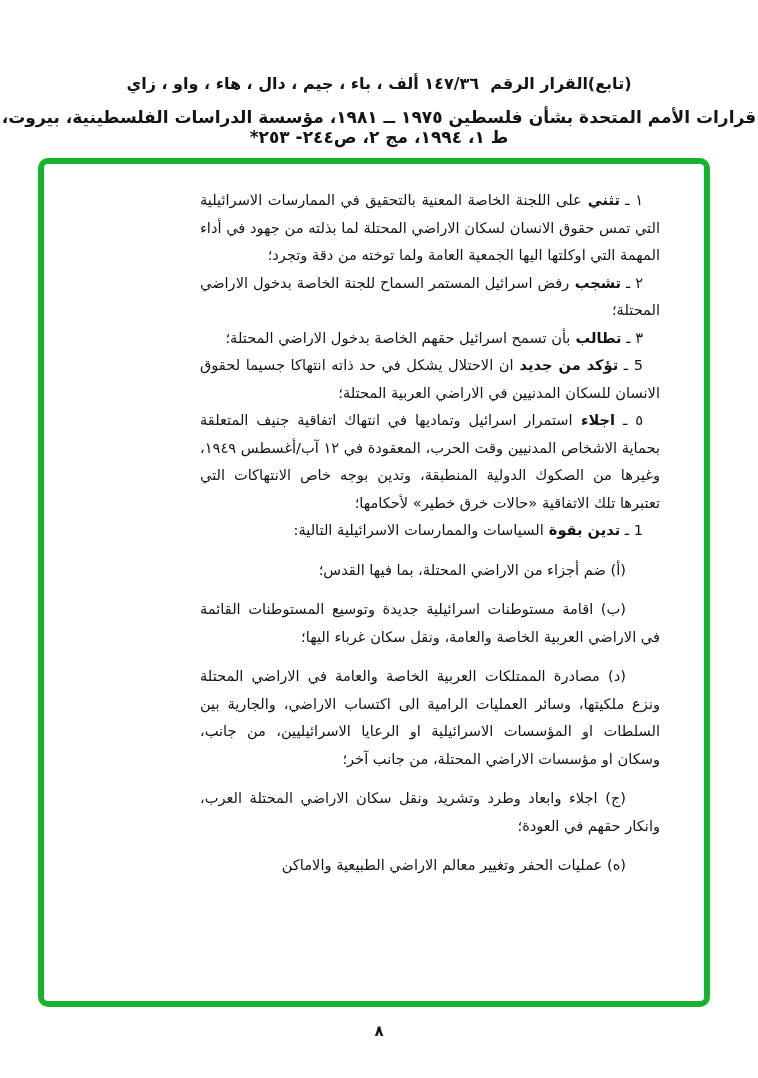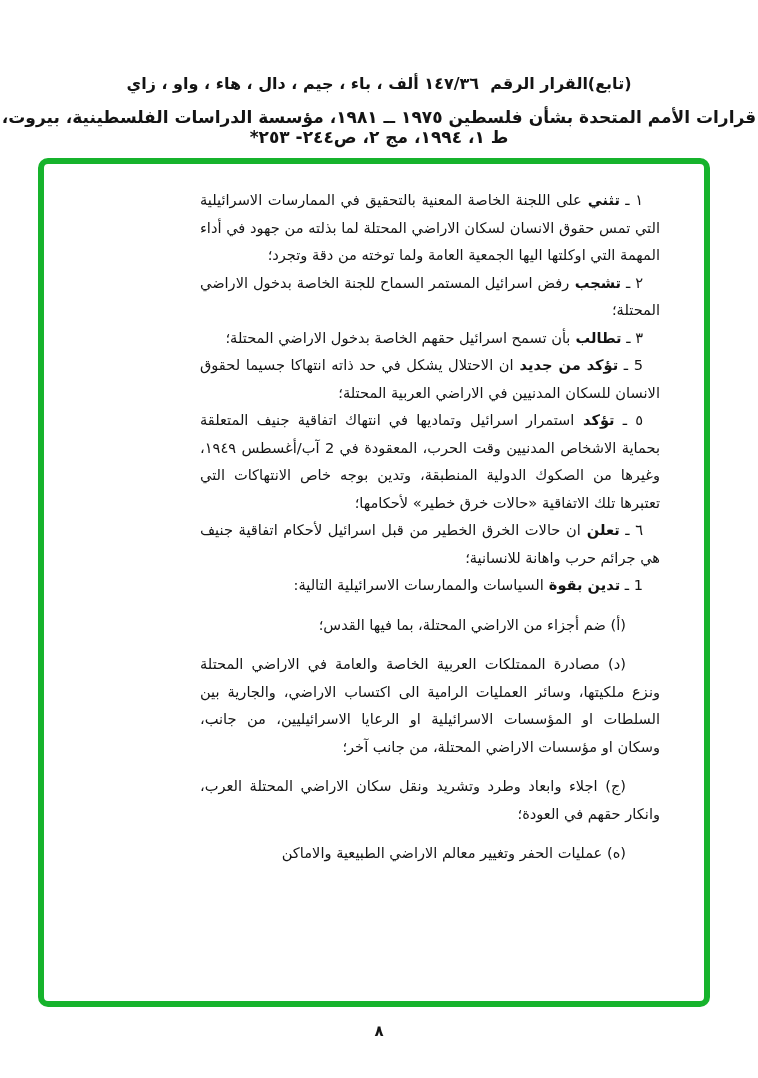--- a/index.html
+++ b/index.html
@@ -63,24 +63,24 @@
     <div class="title">(تابع)القرار الرقم&nbsp; ١٤٧/٣٦ ألف ، باء ، جيم ، دال ، هاء ، واو ، زاي</div>
     <div class="citation">قرارات الأمم المتحدة بشأن فلسطين ١٩٧٥ ــ ١٩٨١، مؤسسة الدراسات الفلسطينية، بيروت، ط ١، ١٩٩٤، مج ٢، ص٢٤٤- ٢٥٣*</div>
   </div>
 
   <div class="frame" style="border-color: rgb(22, 179, 44);">
     <div class="content" id="paragraphs">
         <p class="para item"><span class="marker">١ ـ </span><span class="lead">تثني </span><span>على اللجنة الخاصة المعنية بالتحقيق في الممارسات الاسرائيلية التي تمس حقوق الانسان لسكان الاراضي المحتلة لما بذلته من جهود في أداء المهمة التي اوكلتها اليها الجمعية العامة ولما توخته من دقة وتجرد؛</span></p>
         <p class="para item"><span class="marker">٢ ـ </span><span class="lead">تشجب </span><span>رفض اسرائيل المستمر السماح للجنة الخاصة بدخول الاراضي المحتلة؛</span></p>
         <p class="para item"><span class="marker">٣ ـ </span><span class="lead">تطالب </span><span>بأن تسمح اسرائيل حقهم الخاصة بدخول الاراضي المحتلة؛</span></p>
         <p class="para item"><span class="marker">5 ـ </span><span class="lead">تؤكد من جديد </span><span>ان الاحتلال يشكل في حد ذاته انتهاكا جسيما لحقوق الانسان للسكان المدنيين في الاراضي العربية المحتلة؛</span></p>
-        <p class="para item"><span class="marker">٥ ـ </span><span class="lead">تؤكد </span><span>استمرار اسرائيل وتماديها في انتهاك اتفاقية جنيف المتعلقة بحماية الاشخاص المدنيين وقت الحرب، المعقودة في 2 آب/أغسطس ١٩٤٩، وغيرها من الصكوك الدولية المنطبقة، وتدين بوجه خاص الانتهاكات التي تعتبرها تلك الاتفاقية «حالات خرق خطير» لأحكامها؛</span></p>
-        <p class="para item"><span class="marker">٦ ـ </span><span class="lead">تعلن </span><span>ان حالات الخرق الخطير من قبل اسرائيل لأحكام اتفاقية جنيف هي جرائم حرب واهانة للانسانية؛</span></p>
+        <p class="para item"><span class="marker">٥ ـ </span><span class="lead">اجلاء </span><span>استمرار اسرائيل وتماديها في انتهاك اتفاقية جنيف المتعلقة بحماية الاشخاص المدنيين وقت الحرب، المعقودة في ١٢ آب/أغسطس ١٩٤٩، وغيرها من الصكوك الدولية المنطبقة، وتدين بوجه خاص الانتهاكات التي تعتبرها تلك الاتفاقية «حالات خرق خطير» لأحكامها؛</span></p>
         <p class="para item"><span class="marker">1 ـ </span><span class="lead">تدين بقوة </span><span>السياسات والممارسات الاسرائيلية التالية:</span></p>
         <p class="para sub"><span class="marker">(أ) </span><span>ضم أجزاء من الاراضي المحتلة، بما فيها القدس؛</span></p>
+        <p class="para sub"><span class="marker">(ب) </span><span>اقامة مستوطنات اسرائيلية جديدة وتوسيع المستوطنات القائمة في الاراضي العربية الخاصة والعامة، ونقل سكان غرباء اليها؛</span></p>
         <p class="para sub"><span class="marker">(د) </span><span>مصادرة الممتلكات العربية الخاصة والعامة في الاراضي المحتلة ونزع ملكيتها، وسائر العمليات الرامية الى اكتساب الاراضي، والجارية بين السلطات او المؤسسات الاسرائيلية او الرعايا الاسرائيليين، من جانب، وسكان او مؤسسات الاراضي المحتلة، من جانب آخر؛</span></p>
         <p class="para sub"><span class="marker">(ج) </span><span>اجلاء وابعاد وطرد وتشريد ونقل سكان الاراضي المحتلة العرب، وانكار حقهم في العودة؛</span></p>
         <p class="para sub"><span class="marker">(ه) </span><span>عمليات الحفر وتغيير معالم الاراضي الطبيعية والاماكن</span></p>
       </div>
   </div>
 
   <div class="page-number">٨</div>
 
 </div>
 

